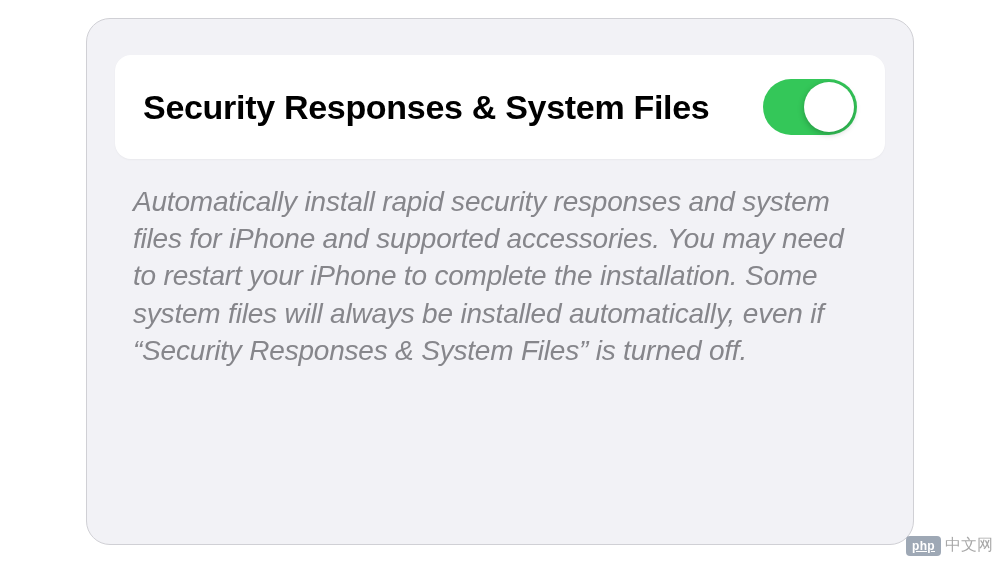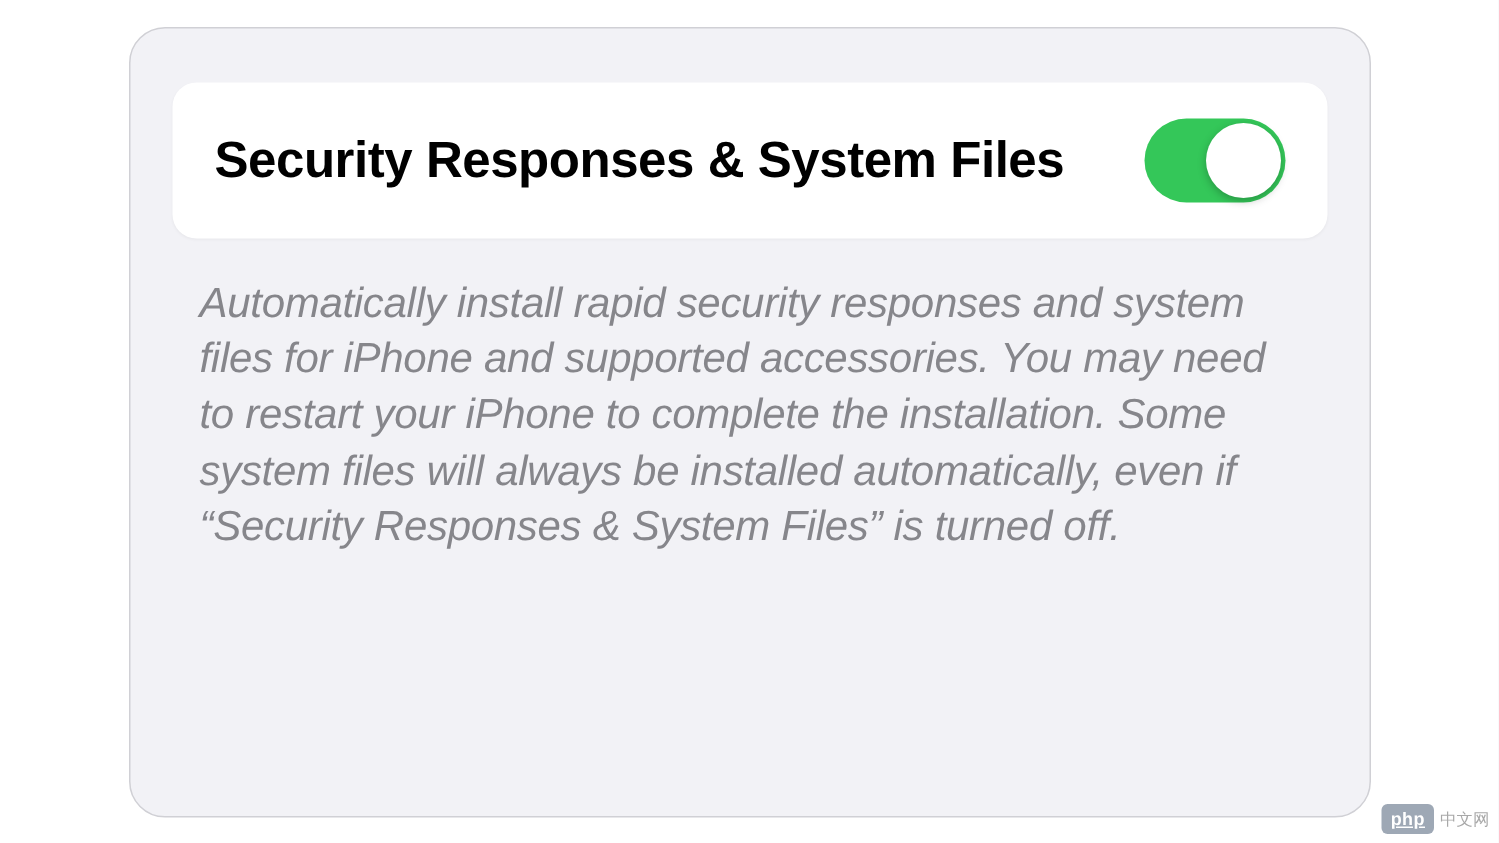--- a/index.html
+++ b/index.html
@@ -92,21 +92,21 @@
       color: #ffffff;
       font-size: 12px;
       font-weight: 600;
       padding: 3px 6px;
       border-radius: 4px;
       letter-spacing: 0.3px;
       text-decoration: underline;
     }
     
     .watermark-text {
-      font-size: 11px;
+      font-size: 16px;
       color: #7a7a7a;
       font-weight: 500;
       text-align: right;
     }
   </style>
 </head>
 <body>
 
 <div class="panel">
   <div class="setting-row">

